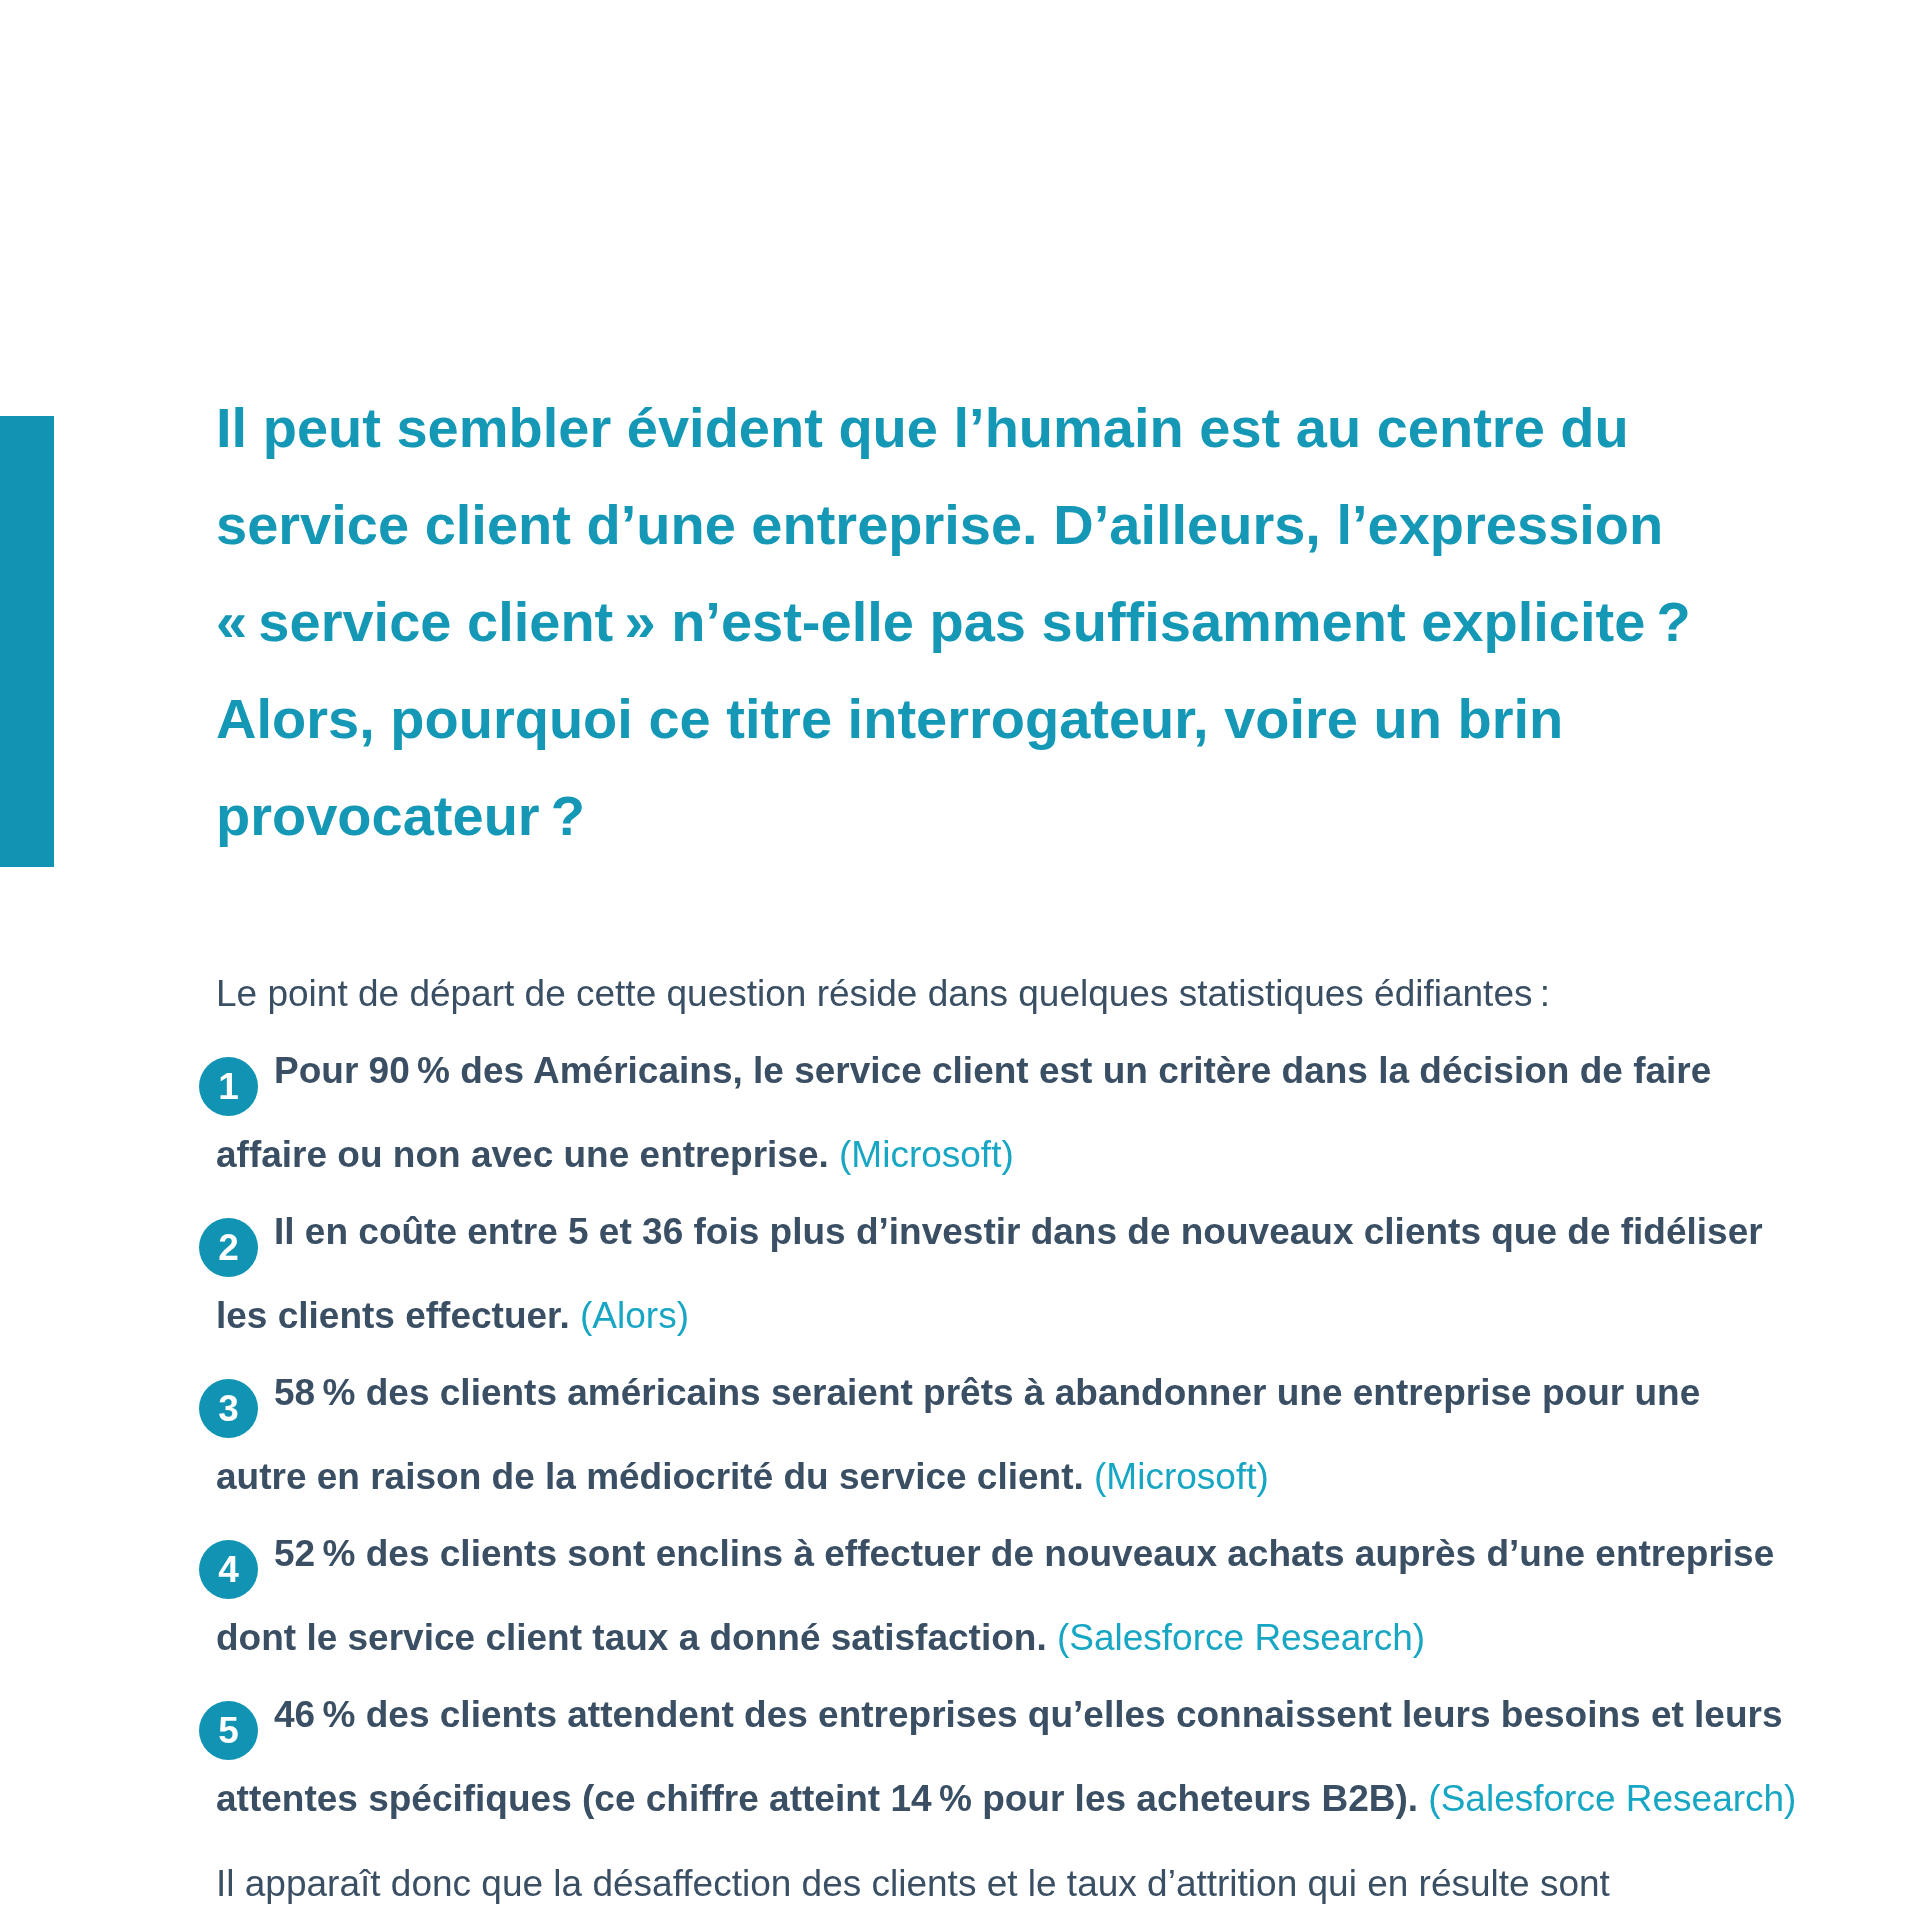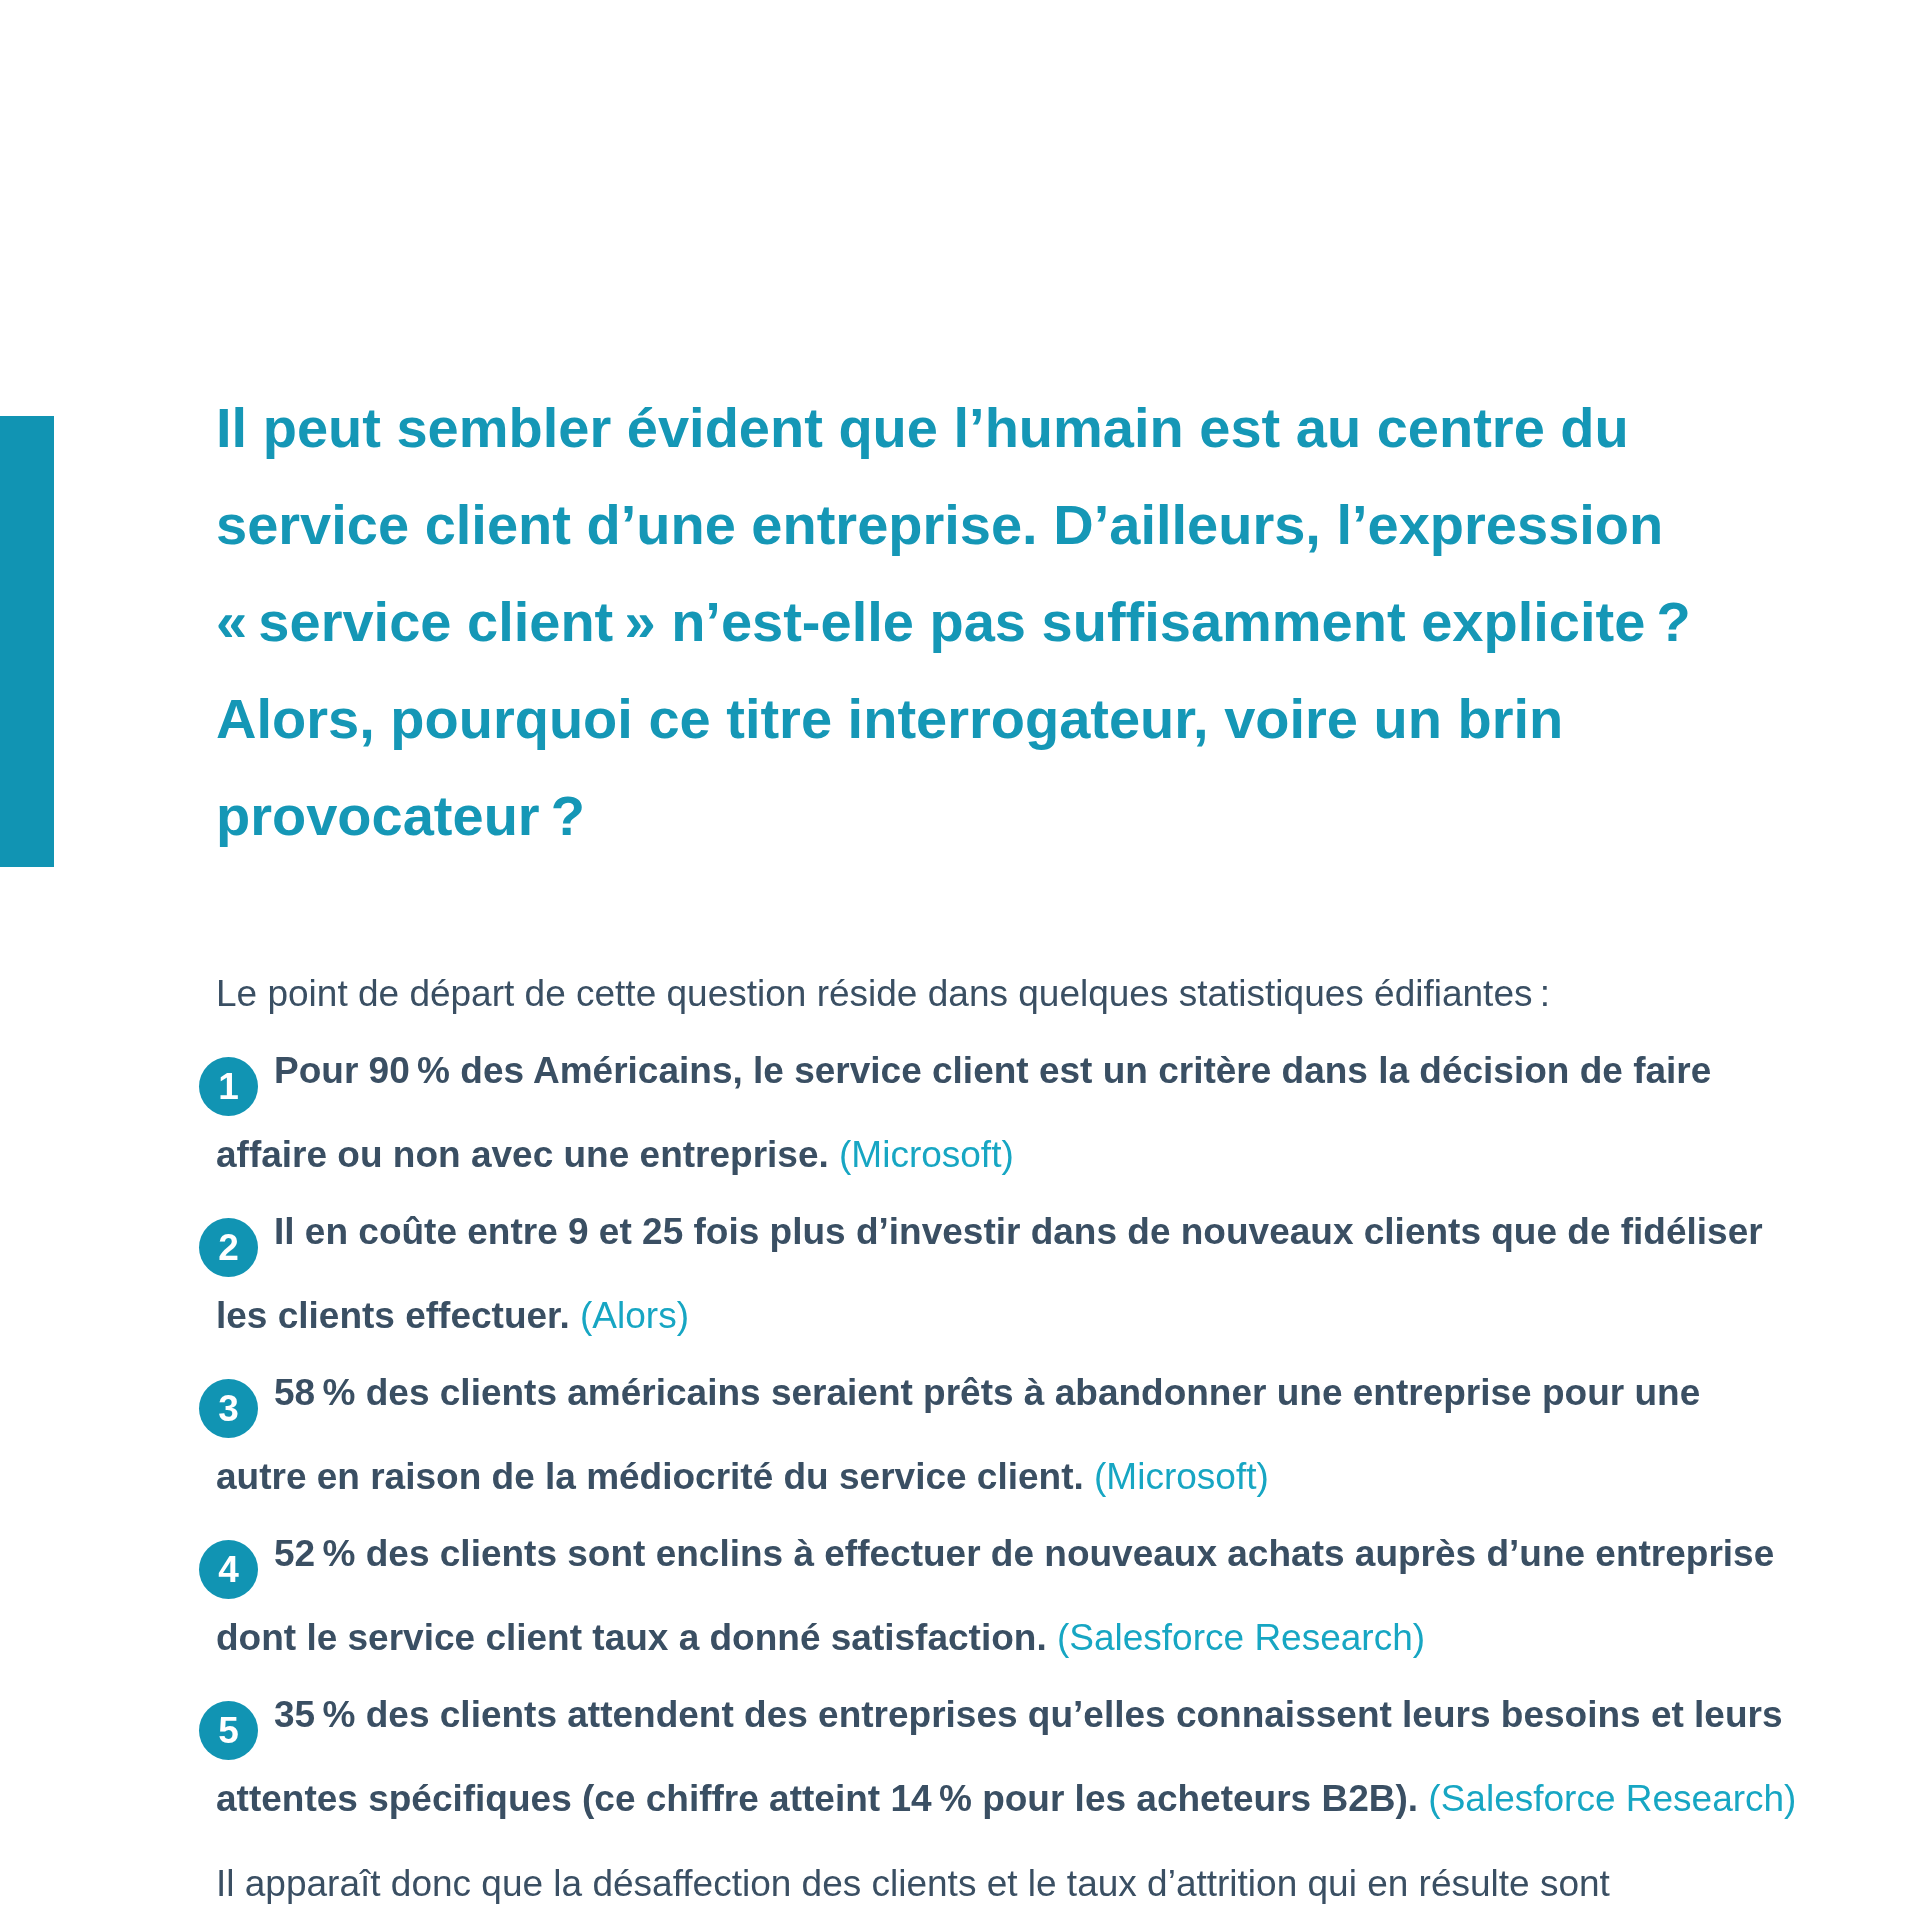--- a/index.html
+++ b/index.html
@@ -92,30 +92,30 @@
 « service client » n’est-elle pas suffisamment explicite ?
 Alors, pourquoi ce titre interrogateur, voire un brin
 provocateur ?</h1>
 
   <div class="stats-block">
     <p class="intro">Le point de départ de cette question réside dans quelques statistiques édifiantes :</p>
 
     <p class="stat"><span class="badge">1</span><span>Pour 90 % des Américains, le service client est un critère dans la décision de faire</span><br><span>affaire ou non avec une entreprise.</span>
       <a class="link">(Microsoft)</a></p>
 
-    <p class="stat"><span class="badge">2</span><span>Il en coûte entre 9 et 25 fois plus d’investir dans de nouveaux clients que de fidéliser</span><br><span>les clients effectuer.</span>
+    <p class="stat"><span class="badge">2</span><span>Il en coûte entre 5 et 36 fois plus d’investir dans de nouveaux clients que de fidéliser</span><br><span>les clients effectuer.</span>
       <a class="link">(Alors)</a></p>
 
     <p class="stat"><span class="badge">3</span><span>58 % des clients américains seraient prêts à abandonner une entreprise pour une</span><br><span>autre en raison de la médiocrité du service client.</span>
       <a class="link">(Microsoft)</a></p>
 
     <p class="stat"><span class="badge">4</span><span>52 % des clients sont enclins à effectuer de nouveaux achats auprès d’une entreprise</span><br><span>dont le service client taux a donné satisfaction.</span>
       <a class="link">(Salesforce Research)</a></p>
 
-    <p class="stat"><span class="badge">5</span><span>35 % des clients attendent des entreprises qu’elles connaissent leurs besoins et leurs</span><br><span>attentes spécifiques (ce chiffre atteint 14 % pour les acheteurs B2B).</span>
+    <p class="stat"><span class="badge">5</span><span>46 % des clients attendent des entreprises qu’elles connaissent leurs besoins et leurs</span><br><span>attentes spécifiques (ce chiffre atteint 14 % pour les acheteurs B2B).</span>
       <a class="link">(Salesforce Research)</a></p>
   </div>
 
   <p class="para" id="para-attrition">Il apparaît donc que la désaffection des clients et le taux d’attrition qui en résulte sont
 étroitement liés à la qualité (négative) du service client d’une entreprise.</p>
 
 </div>
 
 
 </body></html>

